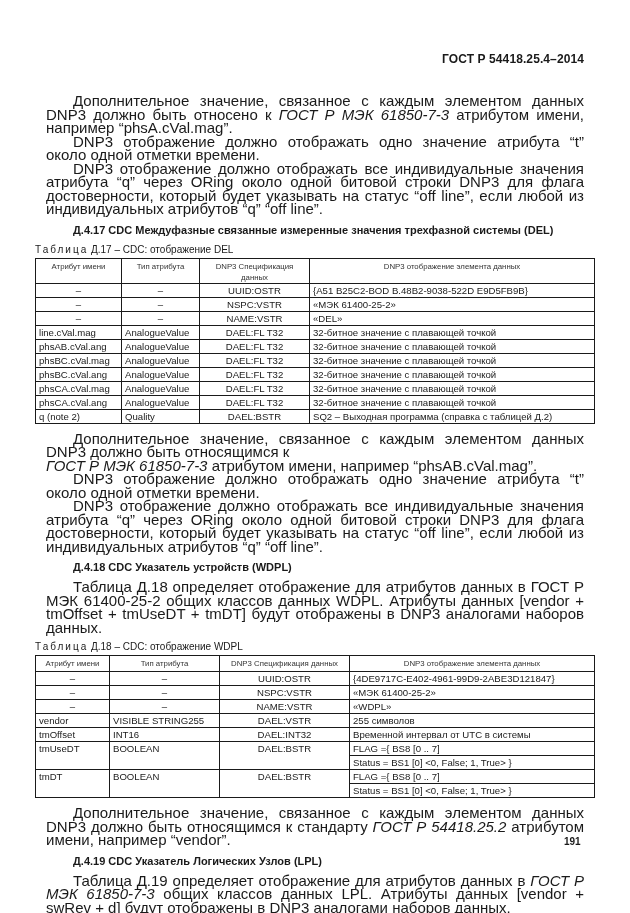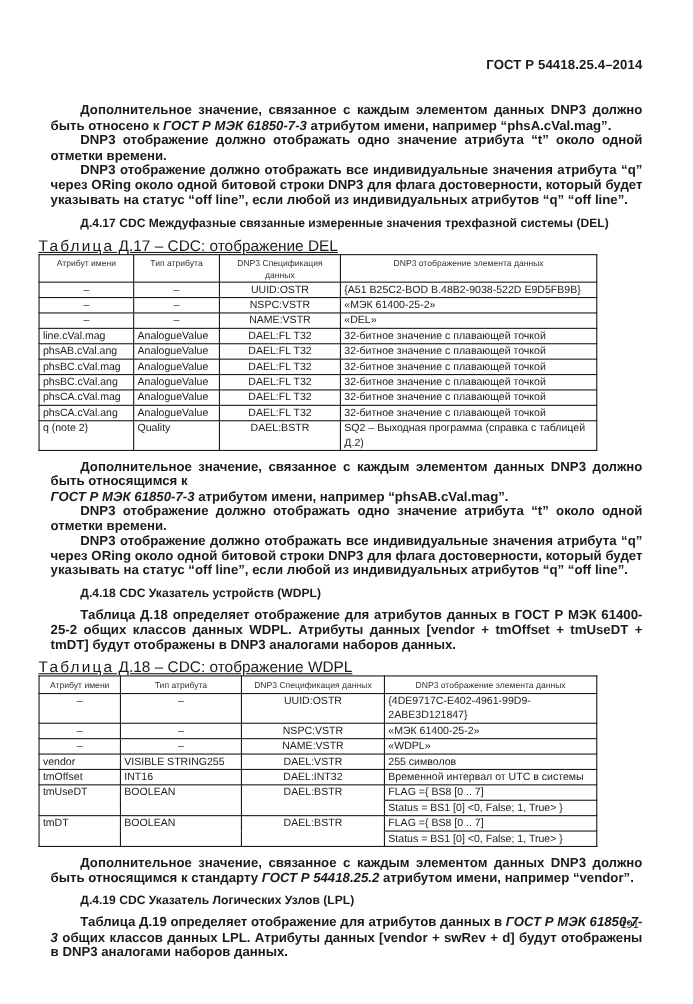--- a/index.html
+++ b/index.html
@@ -5,38 +5,38 @@
     html, body { margin: 0; padding: 0; background: #ffffff; }
     body {
       width: 630px; height: 913px; position: relative; overflow: hidden;
       font-family: "Liberation Sans", sans-serif; color: #1a1a1a;
     }
     .page-header {
       position: absolute; top: 52px; right: 46px;
       font-size: 12px; font-weight: bold; letter-spacing: 0.1px;
     }
     .content { position: absolute; left: 46px; top: 94px; width: 538px; }
-    p { margin: 0; font-size: 12px; line-height: 13.5px; text-align: justify; font-weight: bold; }
+    p { margin: 0; font-size: 15px; line-height: 13.5px; text-align: justify; }
     p.ind { text-indent: 27px; }
     i { font-style: italic; }
     h3 {
       margin: 7px 0 6px 27px; font-size: 11px; font-weight: bold; line-height: 14px;
     }
-    .tcap { font-size: 14px; margin: 7px 0 2px -11px; line-height: 12px; text-decoration: underline; }
+    .tcap { font-size: 10px; margin: 7px 0 2px -11px; line-height: 12px; }
     .tcap .sp { letter-spacing: 2px; }
     table {
-      border-collapse: collapse; margin-left: -11px; width: 508px;
+      border-collapse: collapse; margin-left: -11px; width: 560px;
       font-size: 9.6px; table-layout: fixed;
     }
     td, th { border: 1px solid #1a1a1a; padding: 0 3px; height: 13px; line-height: 13px; vertical-align: top; }
     th { font-weight: normal; font-size: 7.8px; color: #333; text-align: center; vertical-align: top; line-height: 11px; padding-top: 2px; }
     td.c { text-align: center; }
     td.nb { border-top: none; }
     td.nbb { border-bottom: none; }
-    .page-num { position: absolute; top: 836px; left: 564px; font-size: 10px; }
+    .page-num { position: absolute; top: 836px; left: 564px; font-size: 10px; font-weight: bold; }
   </style>
 </head>
 <body>
 
 <div class="page-header">ГОСТ Р 54418.25.4–2014</div>
 
 <div class="content">
 
   <p class="ind"><span>Дополнительное значение, связанное с каждым элементом данных DNP3 должно быть относено к </span><i>ГОСТ Р МЭК 61850-7-3</i><span> атрибутом имени, например “phsA.cVal.mag”.</span></p>
   <p class="ind">DNP3 отображение должно отображать одно значение атрибута “t” около одной отметки времени.</p>

